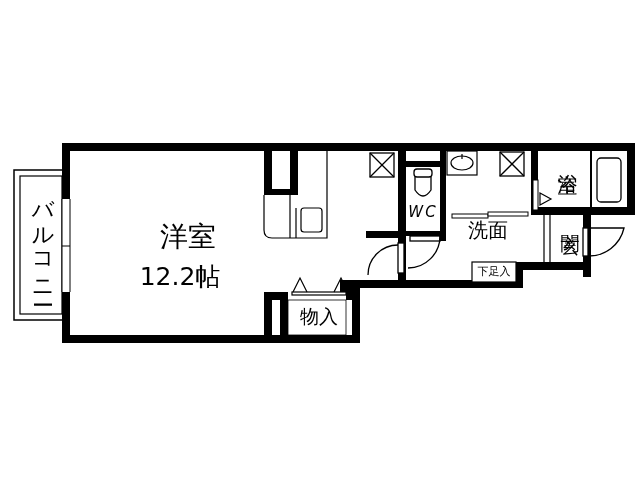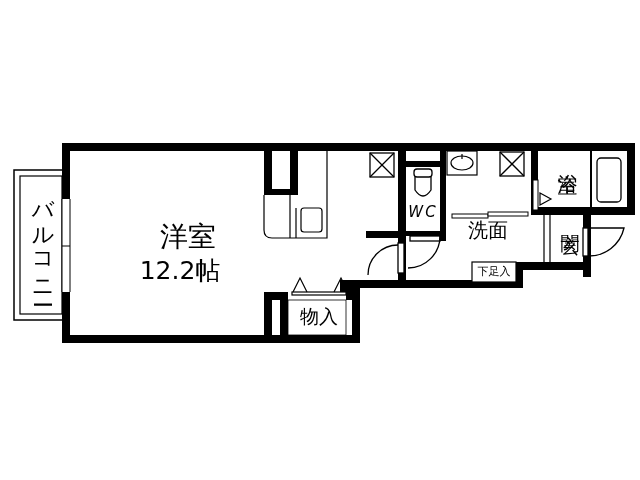--- a/index.html
+++ b/index.html
@@ -143,20 +143,20 @@
   <g fill="none" stroke="#000" stroke-width="1.2">
     <rect x="292" y="292" width="54" height="3" fill="#fff"></rect>
     <path d="M293 292 L300 278 L307 292"></path>
     <path d="M334 292 L341 278 L348 292"></path>
   </g>
 
   <rect x="288" y="300" width="58" height="35" fill="none" stroke="#000" stroke-width="0.8"></rect>
 </svg>
 
 <div class="lbl" style="left:148px; top:223px; width:80px; font-size:28px;">洋室</div>
-<div class="lbl" style="left:120px; top:258px; width:120px; font-size:25px;">12.2帖</div>
+<div class="lbl" style="left:120px; top:264px; width:120px; font-size:25px;">12.2帖</div>
 <div class="lbl vert" style="left:28px; top:185px; width:26px; font-size:22px; letter-spacing:2px;">バルコニー</div>
 <div class="lbl" style="left:290px; top:307px; width:58px; font-size:19px;">物入</div>
 <div class="lbl" style="left:404px; top:205px; width:38px; font-size:15px; letter-spacing:2px;font-style:italic;">WC</div>
 <div class="lbl" style="left:458px; top:186px; width:60px; font-size:20px;margin-top:34px;">洗面</div>
 <div class="lbl vert" style="left:554px; top:158px; width:24px; font-size:20px;">浴室</div>
 <div class="lbl vert" style="left:556px; top:220px; width:24px; font-size:19px;">玄関</div>
 <div class="lbl" style="left:472px; top:266px; width:44px; font-size:11px;">下足入</div>
 
 </body></html>

